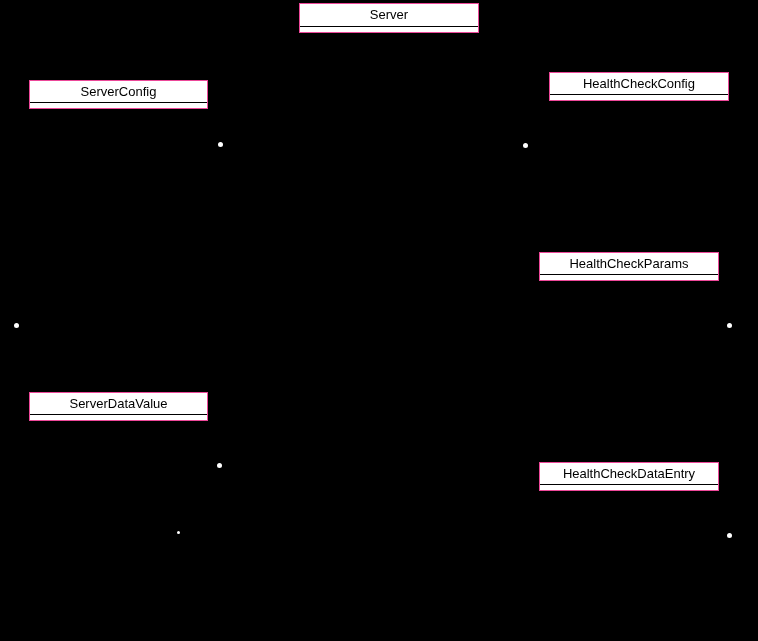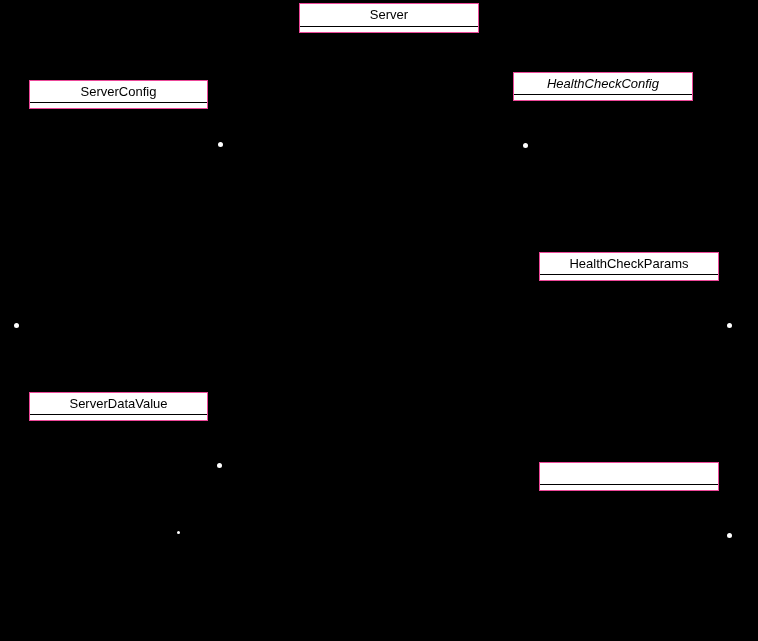--- a/index.html
+++ b/index.html
@@ -56,37 +56,38 @@
   <div class="class-node" style="left: 299px; top: 3px; width: 180px; height: 30px;">
     <div class="title">Server</div>
     <div class="divider"></div>
   </div>
 
   <div class="class-node" style="left: 29px; top: 80px; width: 179px; height: 29px;">
     <div class="title">ServerConfig</div>
     <div class="divider"></div>
   </div>
 
-  <div class="class-node" style="left: 513px; top: 72px; width: 180px; height: 29px; font-style: italic;">
+  <div class="class-node" style="left: 549px; top: 72px; width: 180px; height: 29px;">
     <div class="title">HealthCheckConfig</div>
     <div class="divider"></div>
   </div>
 
 
   <div class="class-node" style="left: 539px; top: 252px; width: 180px; height: 29px;">
     <div class="title">HealthCheckParams</div>
     <div class="divider"></div>
   </div>
 
   <div class="class-node" style="left: 29px; top: 392px; width: 179px; height: 29px;">
     <div class="title">ServerDataValue</div>
     <div class="divider"></div>
   </div>
 
   <div class="class-node" style="left: 539px; top: 462px; width: 180px; height: 29px;">
+    <div class="title">HealthCheckDataEntry</div>
     <div class="divider"></div>
   </div>
 
   <div class="connector-dot" style="width: 5px; height: 5px; left: 217.5px; top: 141.5px;"></div>
   <div class="connector-dot" style="width: 5px; height: 5px; left: 522.5px; top: 142.5px;"></div>
   <div class="connector-dot" style="width: 5px; height: 5px; left: 13.5px; top: 322.5px;"></div>
   <div class="connector-dot" style="width: 5px; height: 5px; left: 726.5px; top: 322.5px;"></div>
   <div class="connector-dot" style="width: 5px; height: 5px; left: 216.5px; top: 462.5px;"></div>
   <div class="connector-dot" style="width: 5px; height: 5px; left: 726.5px; top: 532.5px;"></div>
   <div class="connector-dot" style="width: 3px; height: 3px; left: 176.5px; top: 530.5px;"></div>

